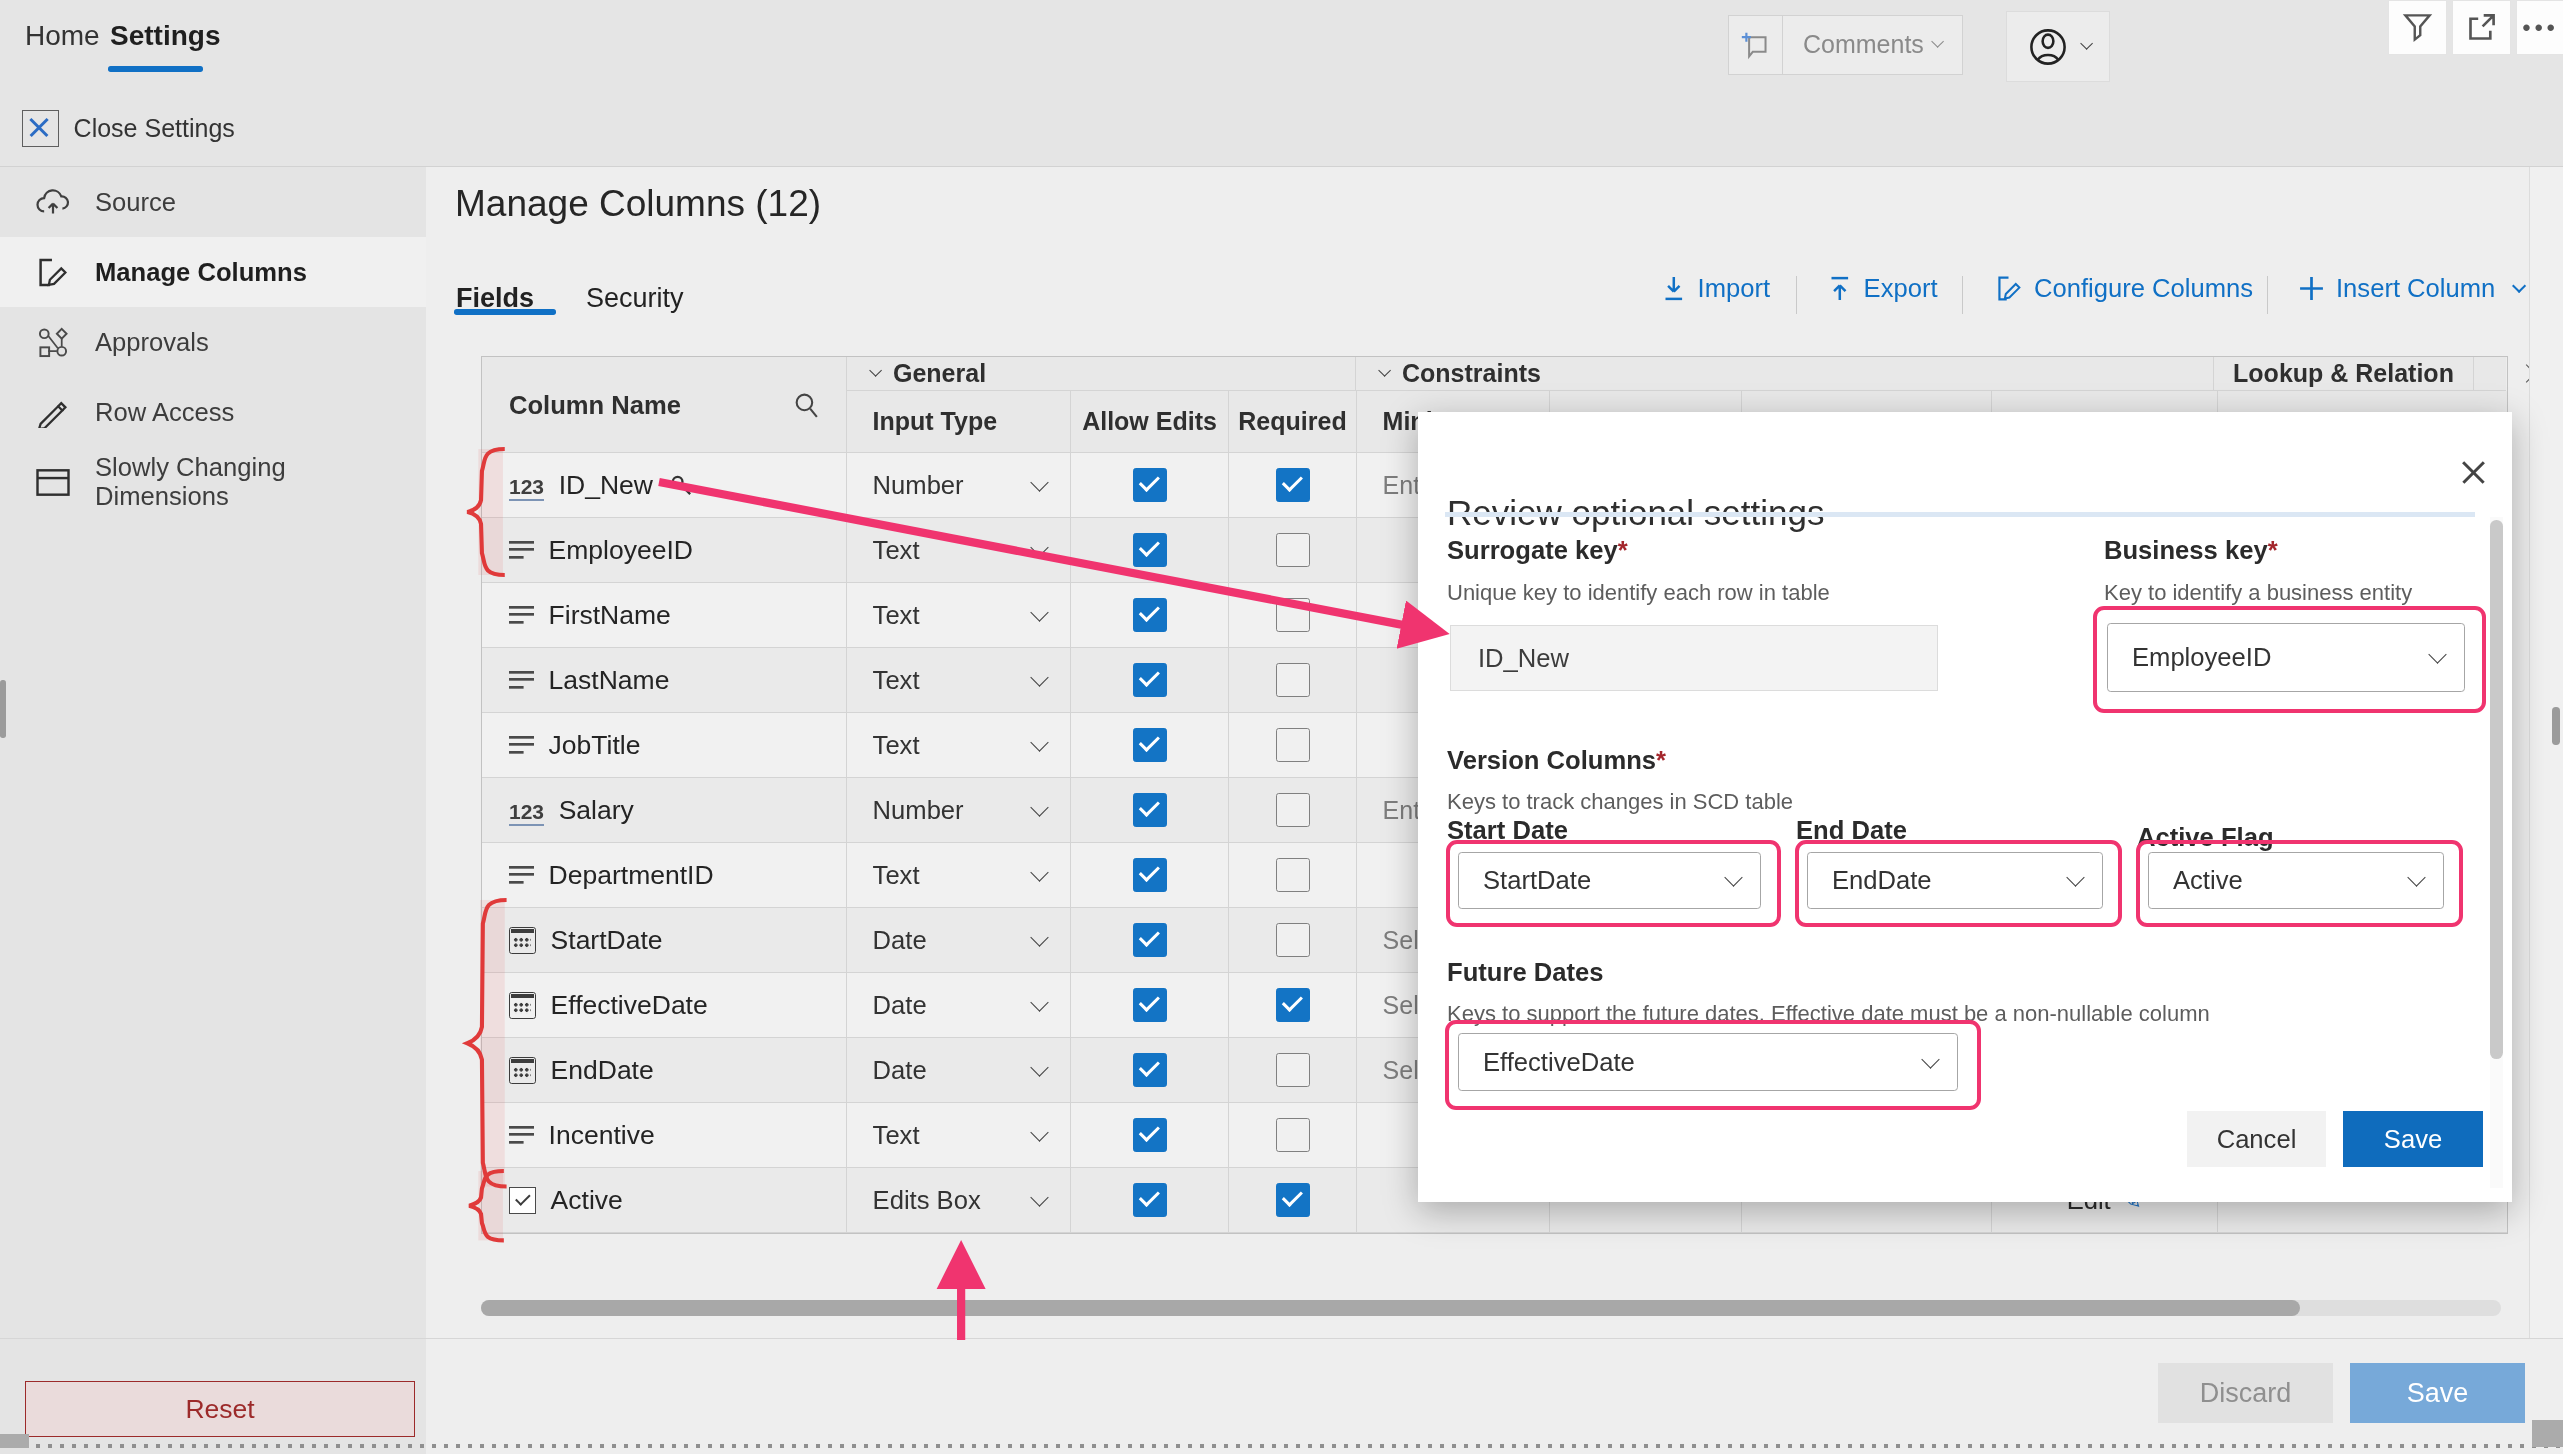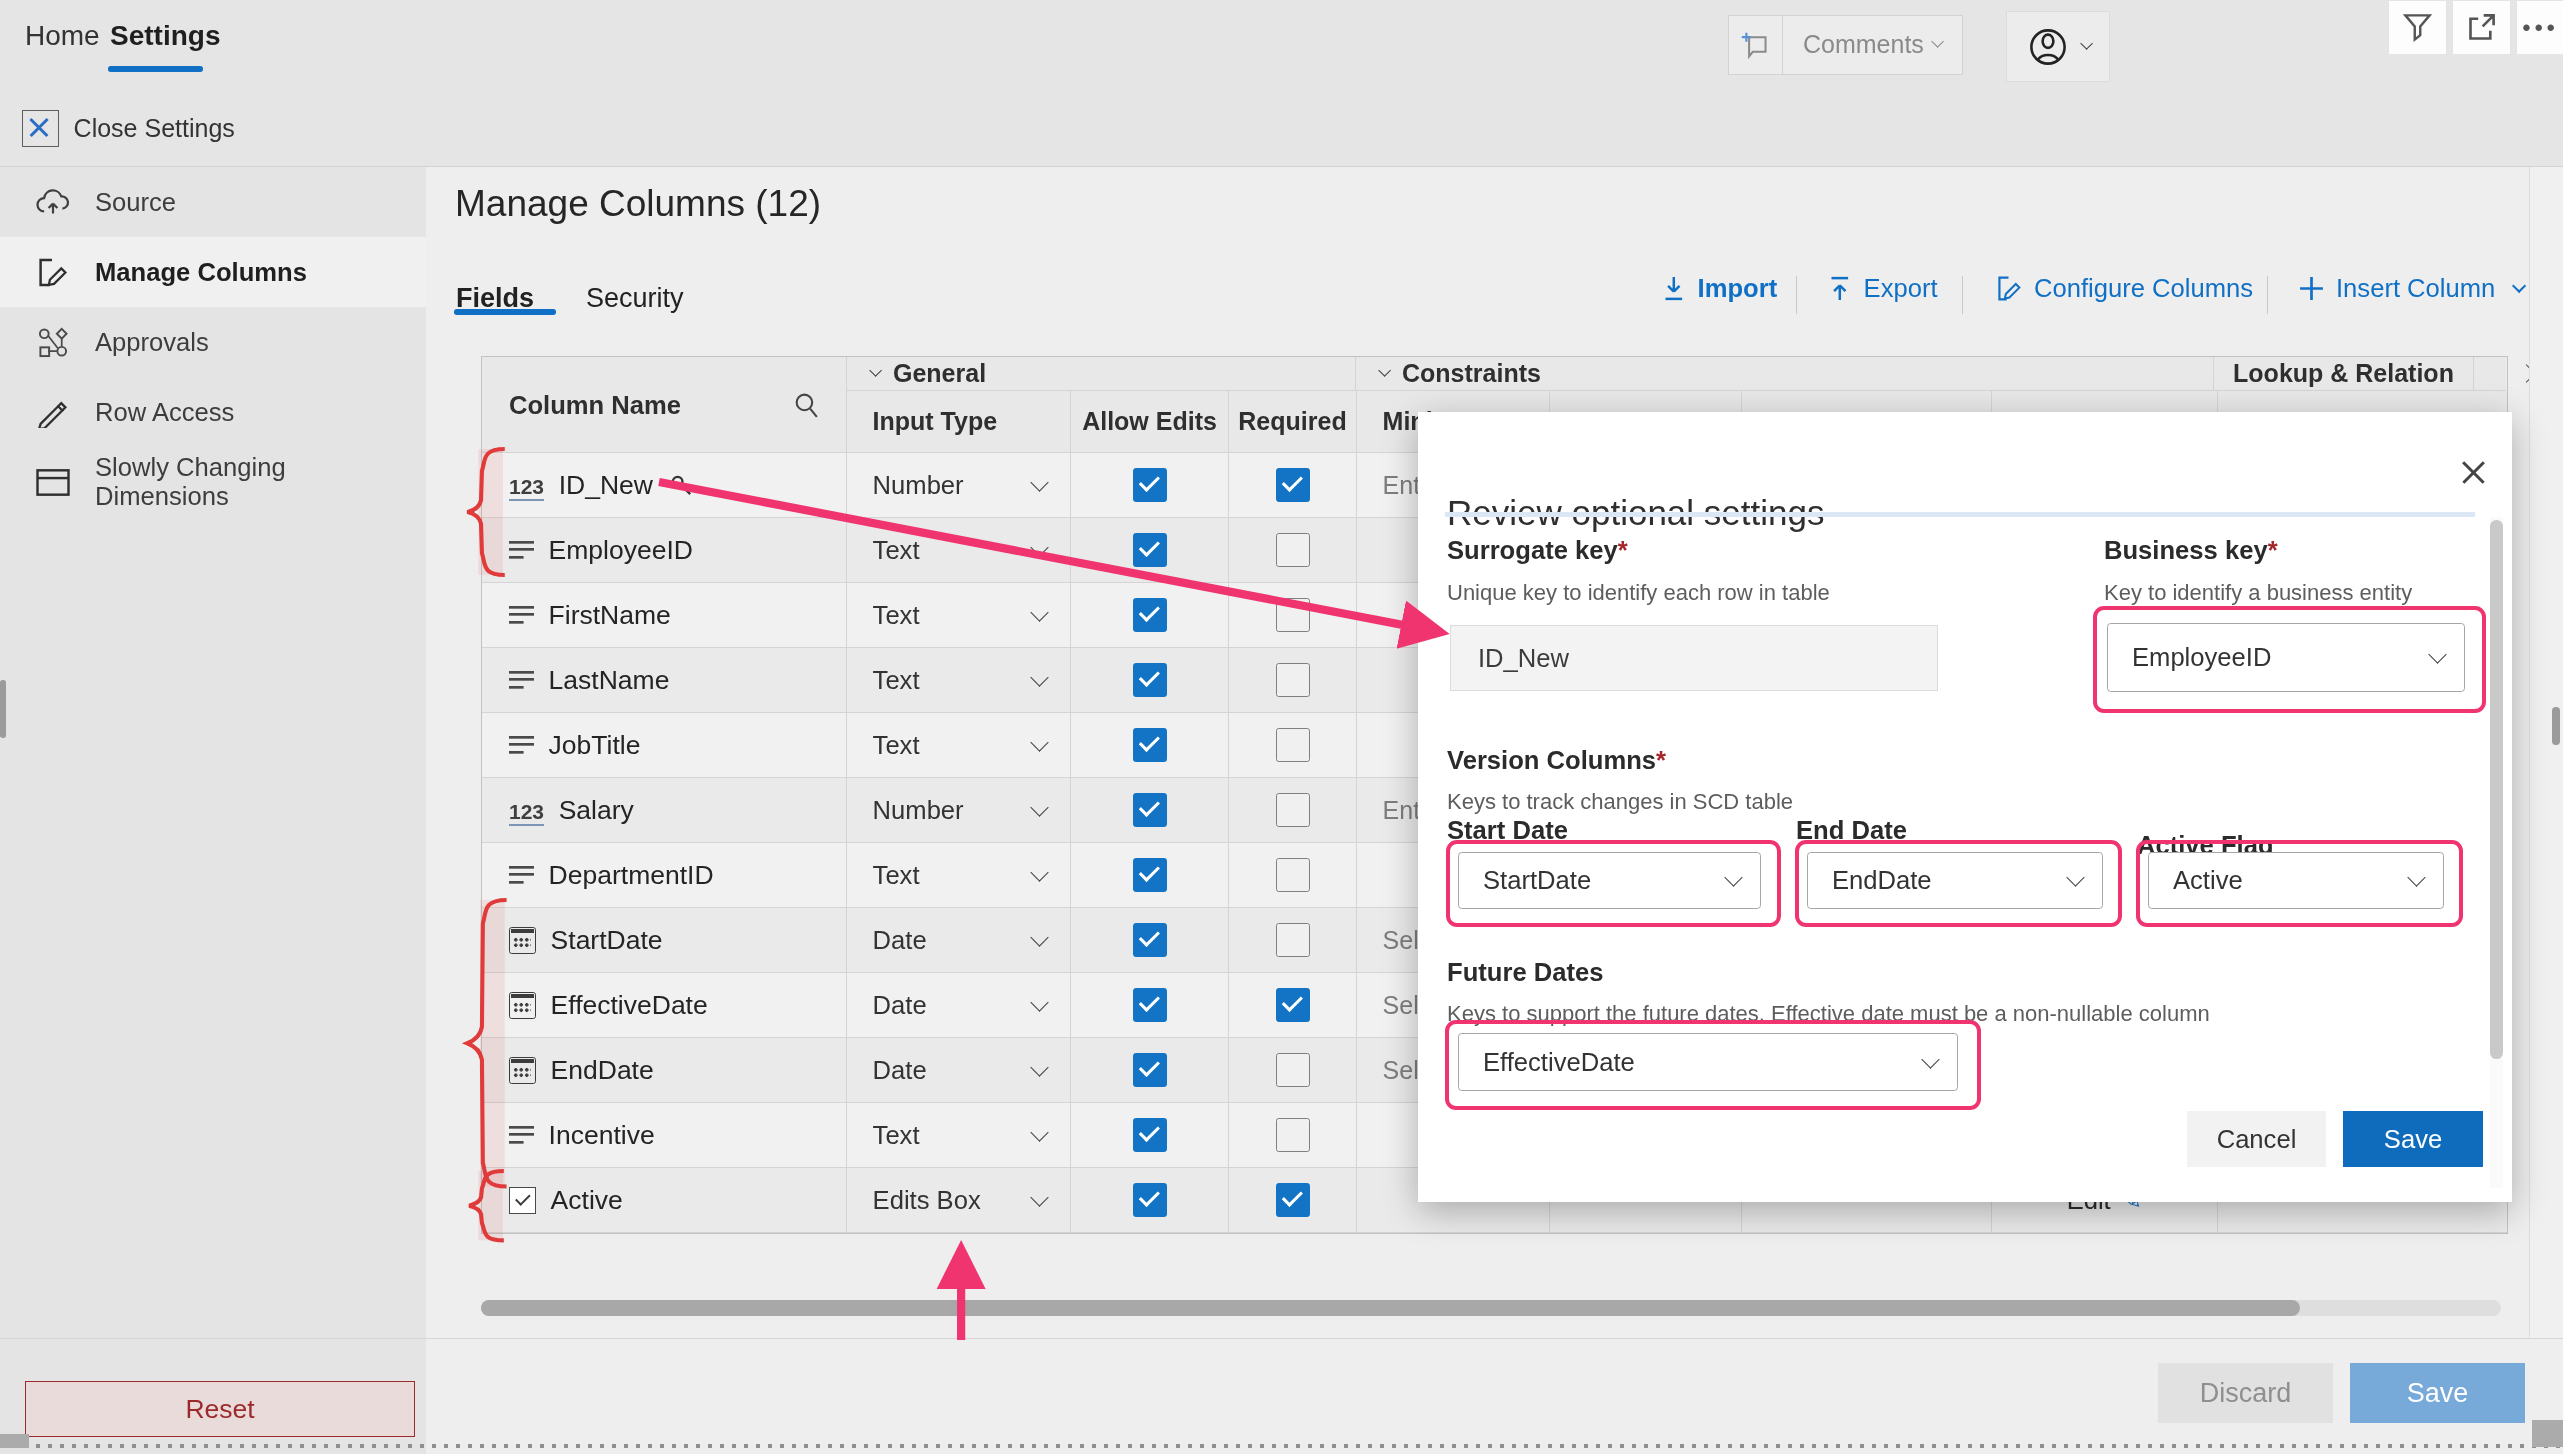--- a/index.html
+++ b/index.html
@@ -219,21 +219,21 @@
     </div>
     <div class="reset-btn">Reset</div>
   </div>
 
   <div class="content"></div>
   <div class="page-title">Manage Columns (12)</div>
   <div class="subtab active" style="left:456px;">Fields</div>
   <div class="subtab" style="left:586px;">Security</div>
   <div class="subtab-underline"></div>
 
-  <div class="tool" style="left:1661px;font-weight:bold;">
+  <div class="tool" style="left:1661px;">
     <svg width="25.6" height="27" viewBox="0 0 24 26" fill="none">
         <path d="M12 2 v14 m0 0 l-5.5 -5.5 M12 16 l5.5 -5.5" stroke="#1070c5" stroke-width="2.4"></path>
         <path d="M4 23 h16" stroke="#1070c5" stroke-width="2.4"></path>
       </svg>
     <span>Import</span>
   </div>
   <div class="tool-sep" style="left:1796px;"></div>
   <div class="tool" style="left:1827px;">
     <svg width="25.6" height="27" viewBox="0 0 24 26" fill="none">
         <path d="M12 24 V10 m0 0 l-5.5 5.5 M12 10 l5.5 5.5" stroke="#1070c5" stroke-width="2.4"></path>
@@ -636,21 +636,21 @@
     <div class="ddrop" style="left:689px;top:211px;width:358px;height:69px;">
         <span>EmployeeID</span>
         <span class="chev"></span>
       </div>
 
     <div class="flabel" style="left:29px;top:334px;"><span>Version Columns</span><span class="req">*</span></div>
     <div class="fhelper" style="left:29px;top:377px;">Keys to track changes in SCD table</div>
 
     <div class="flabel" style="left:29px;top:402px;margin-top:1.8px;">Start Date</div>
     <div class="flabel" style="left:378px;top:402px;margin-top:1.8px;">End Date</div>
-    <div class="flabel" style="left:719px;top:402px;margin-top:17px;">Active Flag</div>
+    <div class="flabel" style="left:719px;top:402px;margin-top:9px;">Active Flag</div>
 
     <div class="ddrop" style="left:40px;top:440px;width:303px;height:57px;">
         <span>StartDate</span>
         <span class="chev"></span>
       </div>
     <div class="ddrop" style="left:389px;top:440px;width:296px;height:57px;">
         <span>EndDate</span>
         <span class="chev"></span>
       </div>
     <div class="ddrop" style="left:730px;top:440px;width:296px;height:57px;">

